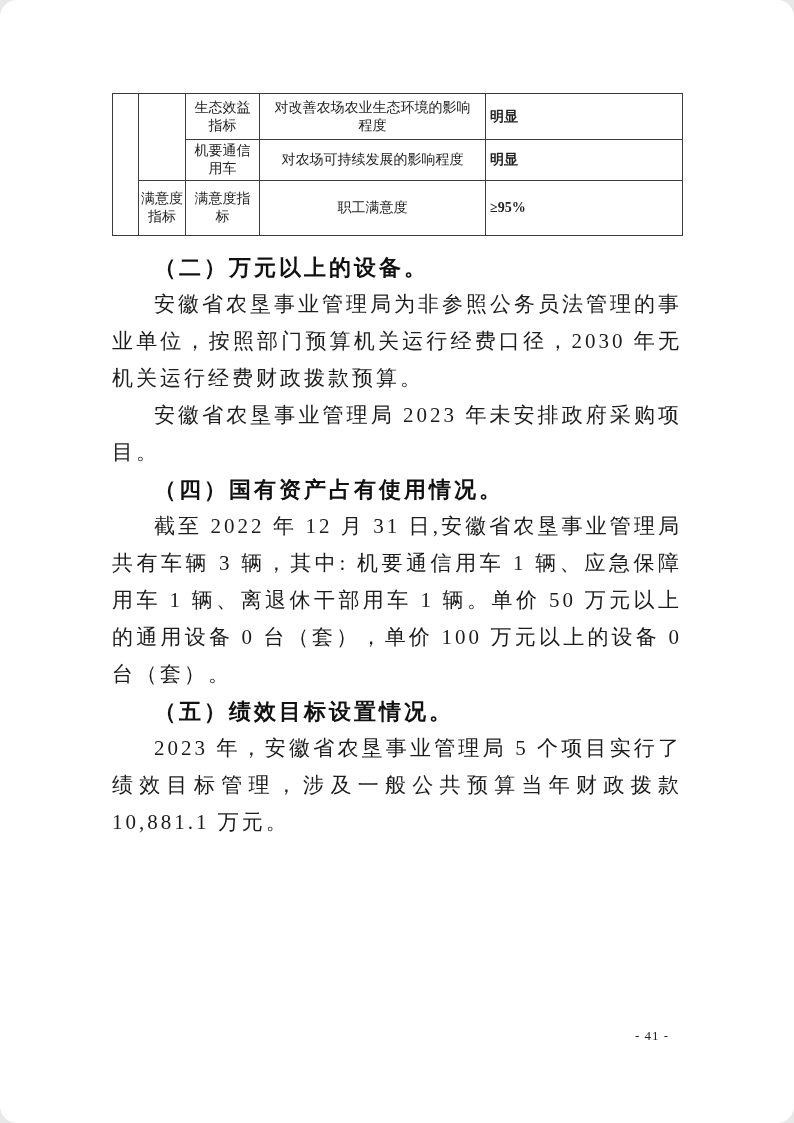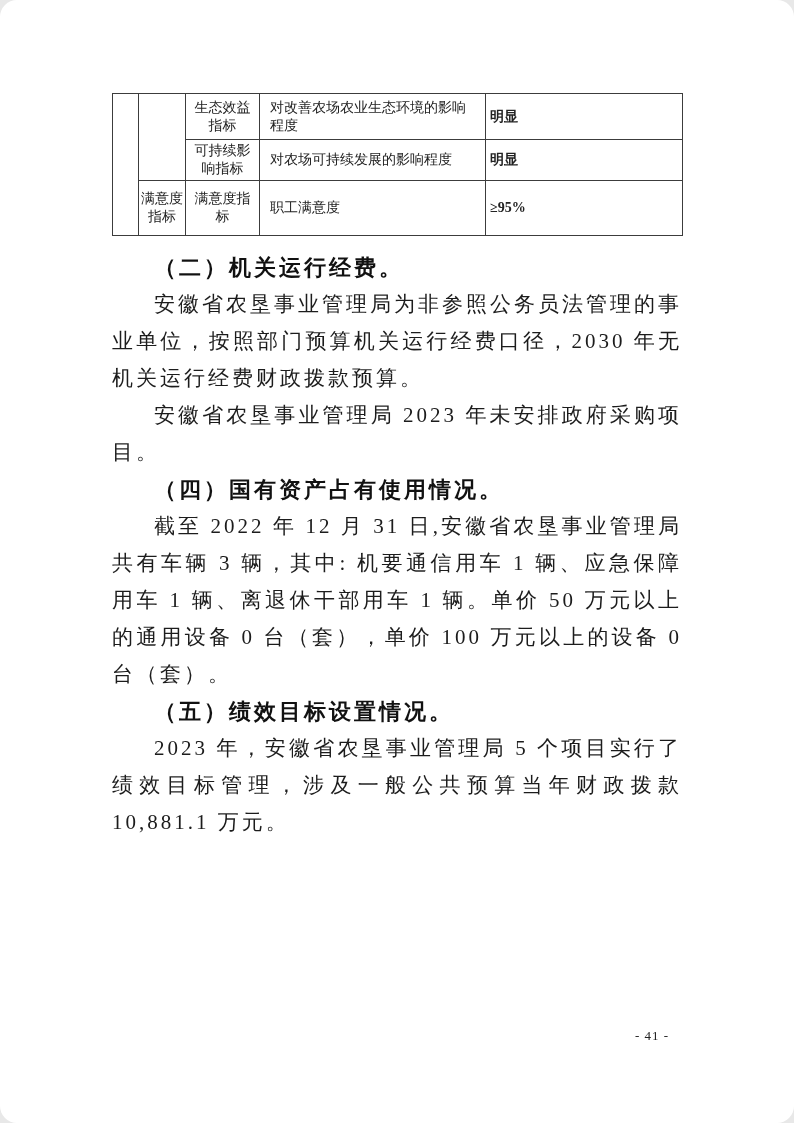--- a/index.html
+++ b/index.html
@@ -35,21 +35,21 @@
     color: #222;
   }
   table.perf-table td {
     border: 1px solid #3c3c3c;
     vertical-align: middle;
     line-height: 18px;
     overflow: hidden;
   }
   td.c2 { text-align: center; padding: 2px 2px; }
   td.c3 { text-align: center; padding: 2px 6px; }
-  td.c4 { text-align: left;   padding: 2px 10px; }
+  td.c4 { text-align: center;   padding: 2px 10px; }
   td.c5 { text-align: left; padding: 2px 4px; font-weight: bold; }
   tr.r1 td { height: 41px; }
   tr.r2 td { height: 36px; }
   tr.r3 td { height: 50px; }
 
   
   .sections { margin-top: 13px; }
   .sec-heading {
     font-size: 22px;
     font-weight: bold;
@@ -97,37 +97,37 @@
       </colgroup>
       <tbody>
         <tr class="r1">
           <td class="c1" rowspan="3"></td>
           <td class="c2" rowspan="2"></td>
           <td class="c3">生态效益指标</td>
           <td class="c4">对改善农场农业生态环境的影响程度</td>
           <td class="c5">明显</td>
         </tr>
         <tr class="r2">
-          <td class="c3">可持续影响指标</td>
+          <td class="c3">机要通信用车</td>
           <td class="c4">对农场可持续发展的影响程度</td>
           <td class="c5">明显</td>
         </tr>
         <tr class="r3">
           <td class="c2">满意度指标</td>
           <td class="c3">满意度指标</td>
           <td class="c4">职工满意度</td>
           <td class="c5">≥95%</td>
         </tr>
       </tbody>
     </table>
 
     <div class="sections">
 
       <div class="section">
-        <h3 class="sec-heading">（二）机关运行经费。</h3>
+        <h3 class="sec-heading">（二）万元以上的设备。</h3>
         <p class="sec-para">安徽省农垦事业管理局为非参照公务员法管理的事业单位，按照部门预算机关运行经费口径，2030 年无机关运行经费财政拨款预算。</p>
       </div>
 
       <div class="section">
         <p class="sec-para">安徽省农垦事业管理局 2023 年未安排政府采购项目。</p>
       </div>
 
       <div class="section">
         <h3 class="sec-heading">（四）国有资产占有使用情况。</h3>
         <p class="sec-para">截至 2022 年 12 月 31 日,安徽省农垦事业管理局共有车辆 3 辆，其中: 机要通信用车 1 辆、应急保障用车 1 辆、离退休干部用车 1 辆。单价 50 万元以上的通用设备 0 台（套），单价 100 万元以上的设备 0 台（套）。</p>

